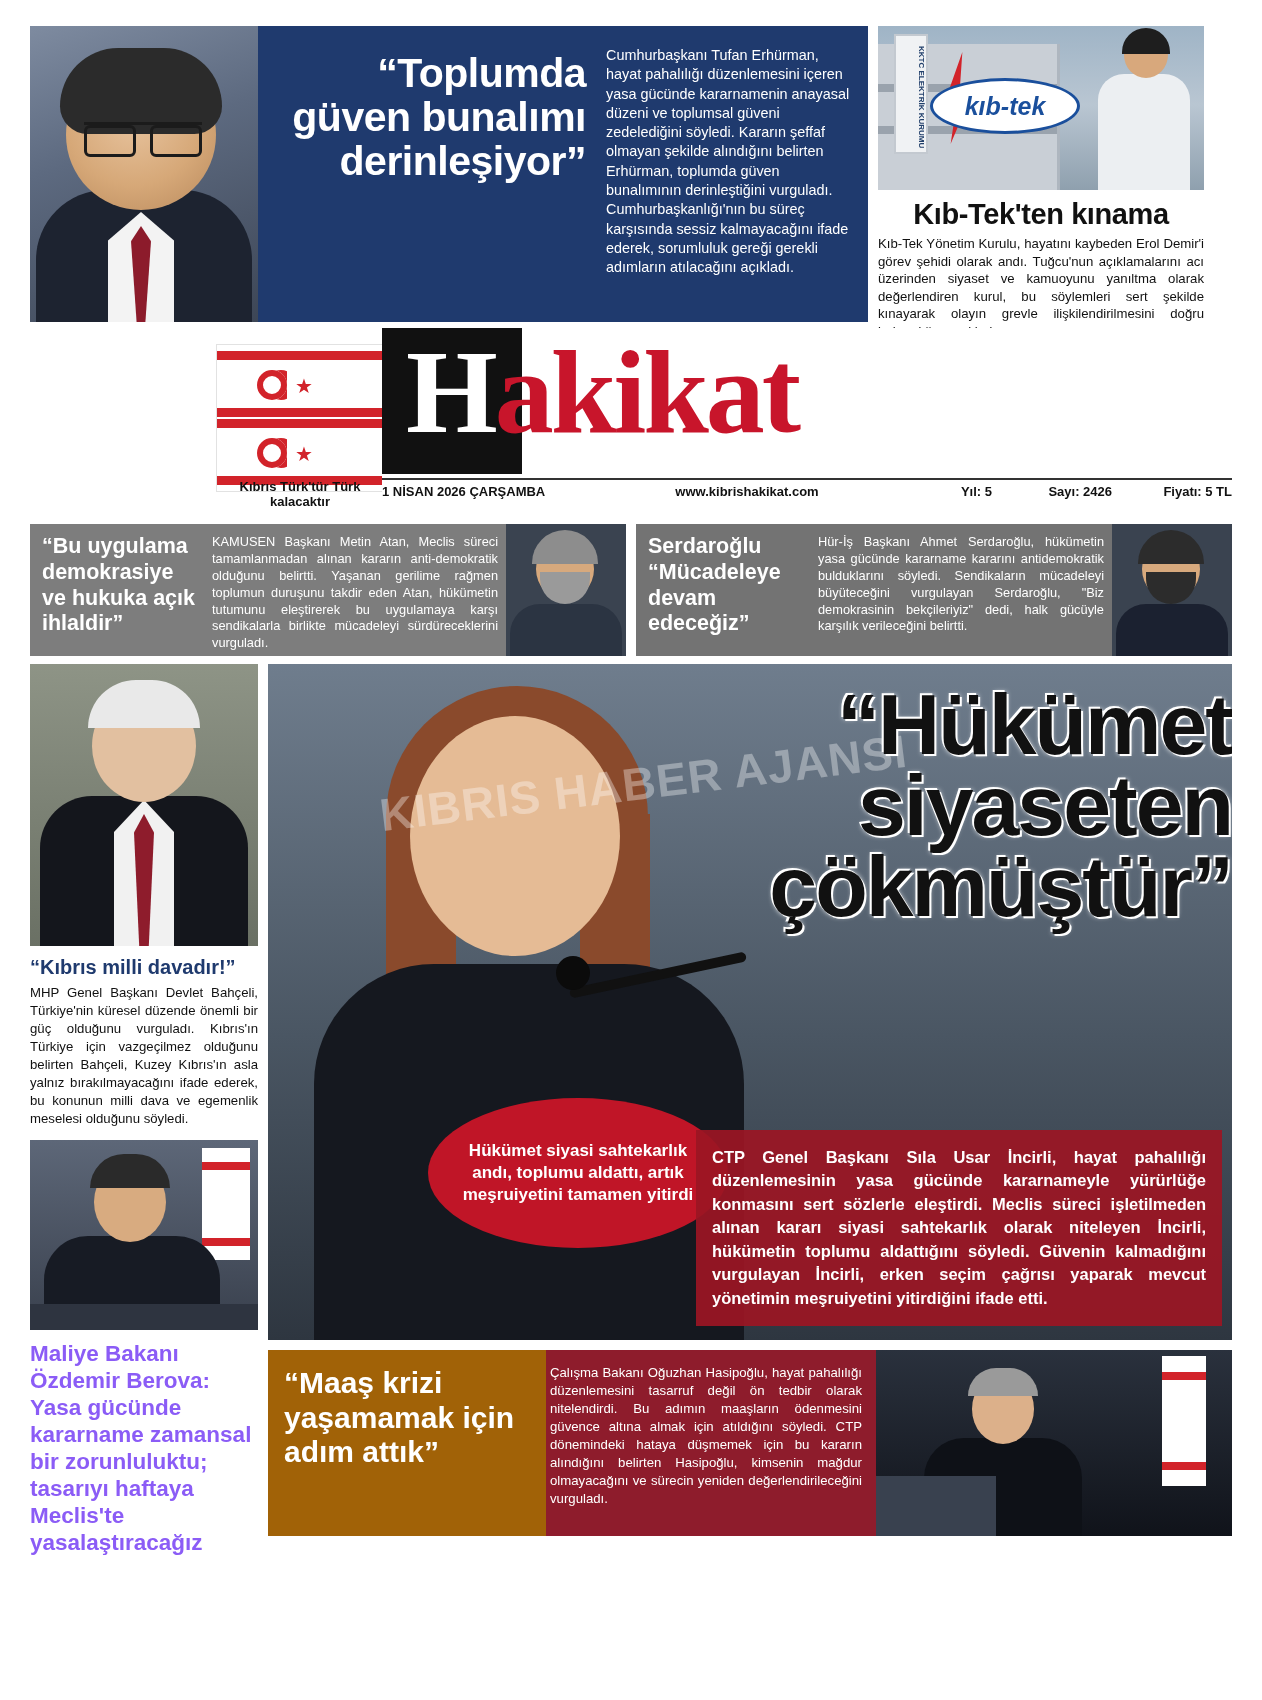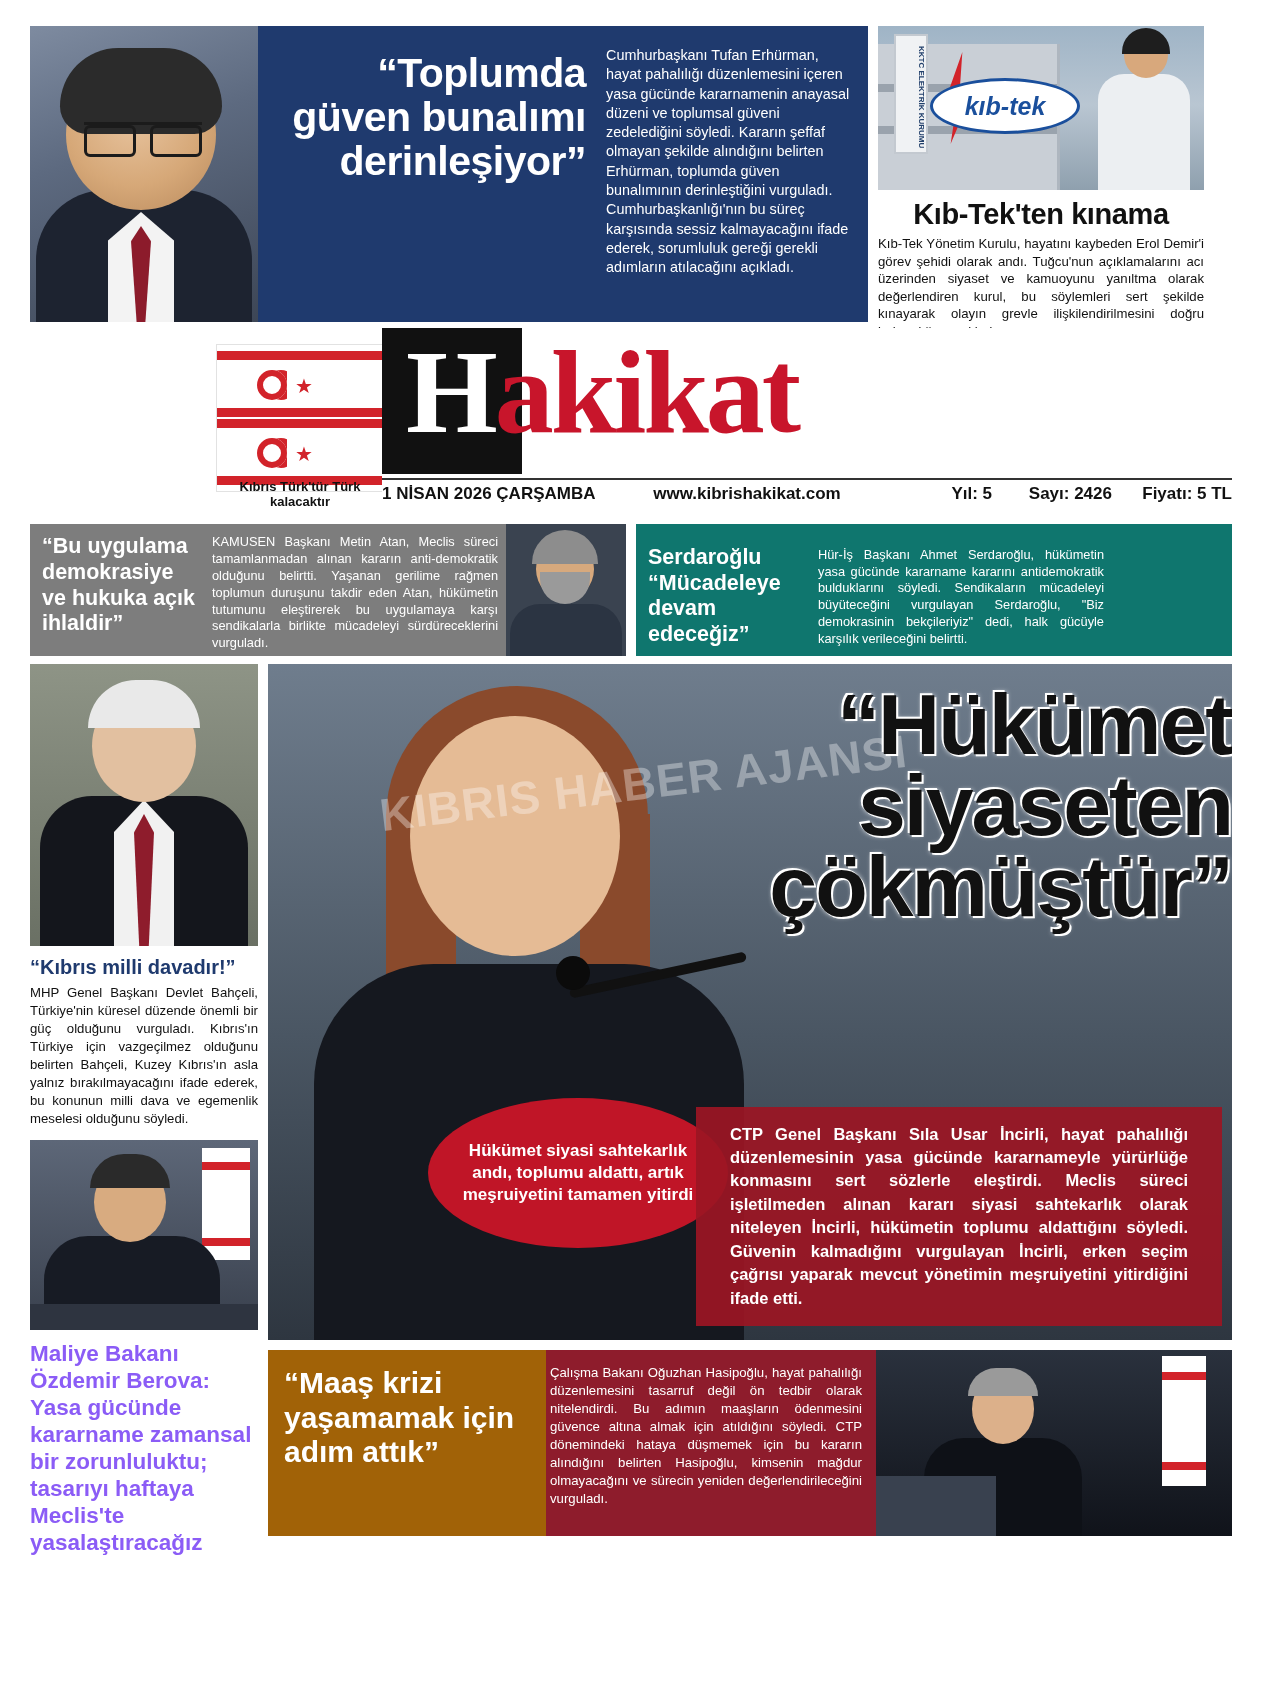--- a/index.html
+++ b/index.html
@@ -128,33 +128,33 @@
   .mast-main { flex:1; position:relative; background:#fff; }
   .black-block { position:absolute; left:0; top:0; width:140px; height:146px; background:#111; }
   .mast-title {
     position:absolute; left:24px; top:6px; font-size:118px; line-height:1; font-weight:bold;
     color:#c8152b; letter-spacing:-3px; font-family:"Liberation Serif", serif;
   }
   .mast-title .w { color:#fff; }
   .mast-rule { position:absolute; left:0; right:0; top:150px; border-top:2px solid #333; }
   .mast-info {
     position:absolute; left:0; right:0; top:156px; display:flex; align-items:flex-end;
-    font-size:17px; font-weight:bold;
+    font-size:13px; font-weight:bold;
   }
   .mast-info .date { width:230px; }
   .mast-info .site { flex:1; text-align:center; }
   .mast-info .yil { width:110px; text-align:right; }
   .mast-info .sayi { width:120px; text-align:right; }
   .mast-info .fiyat { width:120px; text-align:right; }
 
   
   .strip { display:flex; gap:10px; margin-top:6px; height:132px; }
   .sbox { flex:1; display:flex; color:#fff; }
   .sbox.gray { background:#7d7d7d; }
-  .sbox.gray2 { background:#0f766e;align-items:flex-end; }
+  .sbox.gray2 { background:#737373; }
   .sb-head { width:178px; font-size:21.5px; font-weight:bold; line-height:1.2; padding:10px 8px 8px 12px; }
   .sb-body { flex:1; font-size:12.8px; line-height:1.32; padding:10px 8px 8px 4px; text-align:justify; }
   .sb-photo { width:120px; position:relative; overflow:hidden; background:#3a4350; }
   .sb-photo .head { position:absolute; left:30px; top:14px; width:58px; height:62px; border-radius:50%; background:#d7a97d; }
   .sb-photo .hair { position:absolute; left:26px; top:6px; width:66px; height:34px; border-radius:33px 33px 0 0; background:#8d8d8d; }
   .sb-photo .beard { position:absolute; left:34px; top:48px; width:50px; height:32px; border-radius:0 0 26px 26px; background:#9a9a9a; }
   .sb-photo .body { position:absolute; left:4px; top:80px; width:112px; height:60px; background:#2b3442; border-radius:30px 30px 0 0; }
   .sb-photo.dark .hair, .sb-photo.dark .beard { background:#2c2c2c; }
   .sb-photo.dark .body { background:#1b2130; }
 
@@ -199,21 +199,21 @@
     position:absolute; left:110px; top:92px; font-size:46px; font-weight:bold; color:rgba(255,255,255,0.35);
     transform:rotate(-7deg); letter-spacing:1px; white-space:nowrap;
   }
   .hero-headline {
     position:absolute; right:0; top:20px; width:540px; text-align:right;
     font-size:86px; line-height:0.94; font-weight:bold; color:#111;
     letter-spacing:-2px; text-shadow:0 0 5px rgba(255,255,255,0.85), 2px 2px 0 #fff, -2px -2px 0 #fff;
   }
   .hero-quote {
     position:absolute; right:10px; bottom:14px; width:526px; background:rgba(155,22,35,0.93);
-    color:#fff; padding:16px 34px; font-size:16.5px; line-height:1.42; text-align:justify; font-weight:bold;
+    color:#fff; padding:16px 16px; font-size:16.5px; line-height:1.42; text-align:justify; font-weight:bold;
   }
   .ellipse {
     position:absolute; left:160px; bottom:92px; width:300px; height:150px;
     background:#c01527; border-radius:50%; color:#fff; display:flex; align-items:center; justify-content:center;
     text-align:center; font-size:17px; font-weight:bold; line-height:1.3; padding:0 24px;
   }
 
   .bottombar { display:flex; margin-top:10px; height:186px; }
   .bb-head {
     width:278px; background:#a16207; color:#fff; font-size:30px; font-weight:bold;

